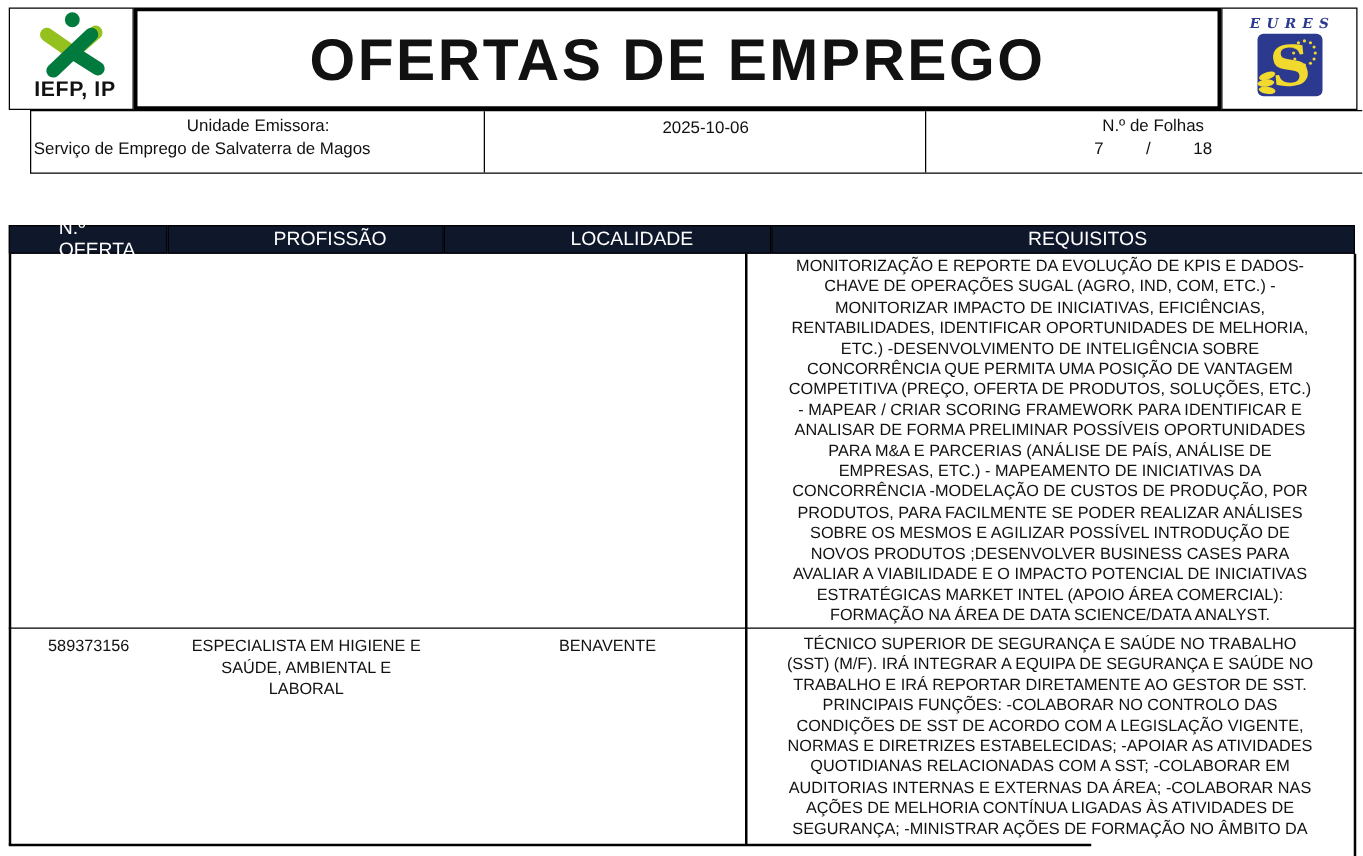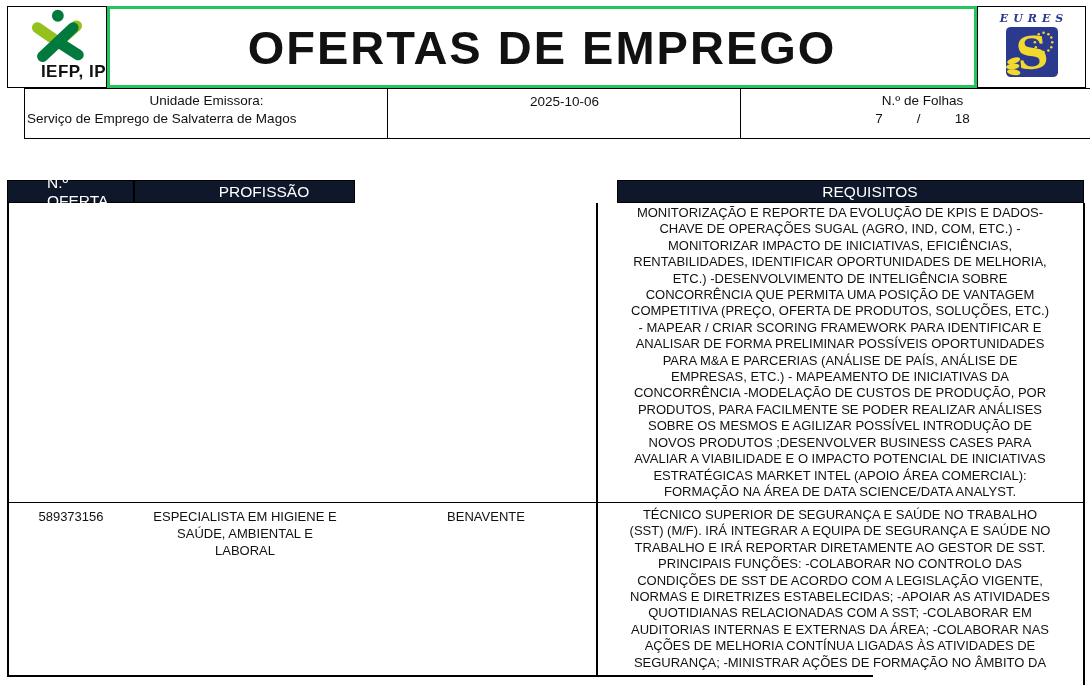--- a/index.html
+++ b/index.html
@@ -5,23 +5,23 @@
   html,body { margin:0; padding:0; background:#fff; }
   .page {
     position:relative; width:1090px; height:685px; background:#ffffff;
     font-family:"Liberation Sans", sans-serif; color:#111; overflow:hidden;
   }
   .abs { position:absolute; box-sizing:border-box; }
 
   
   .logo-cell  { left:7px;  top:6px; width:100px; height:82px; border:1.5px solid #000; text-align:center; }
   .iefp-mark  { display:block; margin:2px auto 0; }
-  .iefp-text  { font-weight:bold; font-size:17px; letter-spacing:0.5px; text-align:right; padding-left:6px; margin-top:-3px; }
+  .iefp-text  { font-weight:bold; font-size:17px; letter-spacing:0.5px; text-align:center; padding-left:6px; margin-top:-3px; }
 
-  .title-cell { left:107px; top:6px; width:870px; height:82px; border:3px solid #22c55e;
+  .title-cell { left:107px; top:6px; width:870px; height:82px; border:3px solid #000000;
                 display:flex; align-items:center; justify-content:center; }
   .doc-title  { font-size:47px; font-weight:bold; letter-spacing:2px; white-space:nowrap; }
 
   .eures-cell { left:977px; top:6px; width:109px; height:82px; border:1.5px solid #000; text-align:center; }
   .eures-word { font-family:"DejaVu Serif", serif; font-style:italic; font-weight:bold;
                 color:#2b3a8f; font-size:11px; letter-spacing:5px; margin-top:5px; text-indent:5px; }
   .eures-mark { display:block; margin:1px auto 0; }
 
   
   .info-bar { left:24px; top:88px; width:1079px; height:51px; border:1.5px solid #000; }
@@ -124,20 +124,21 @@
       <div class="sheets-row">
         <span>7</span>
         <span>/</span>
         <span>18</span>
       </div>
     </div>
   </div>
 
   <div class="abs th th1">N.º OFERTA</div>
   <div class="abs th th2">PROFISSÃO</div>
+  <div class="abs th th3">LOCALIDADE</div>
   <div class="abs th th4">REQUISITOS</div>
 
   <div class="rule bl-left"></div>
   <div class="rule bl-mid"></div>
   <div class="rule bl-right"></div>
   <div class="rule bl-rowdiv"></div>
   <div class="rule bl-bottom"></div>
 
   <div class="abs cell-text req1">MONITORIZAÇÃO E REPORTE DA EVOLUÇÃO DE KPIS E DADOS-
 CHAVE DE OPERAÇÕES SUGAL (AGRO, IND, COM, ETC.) -

